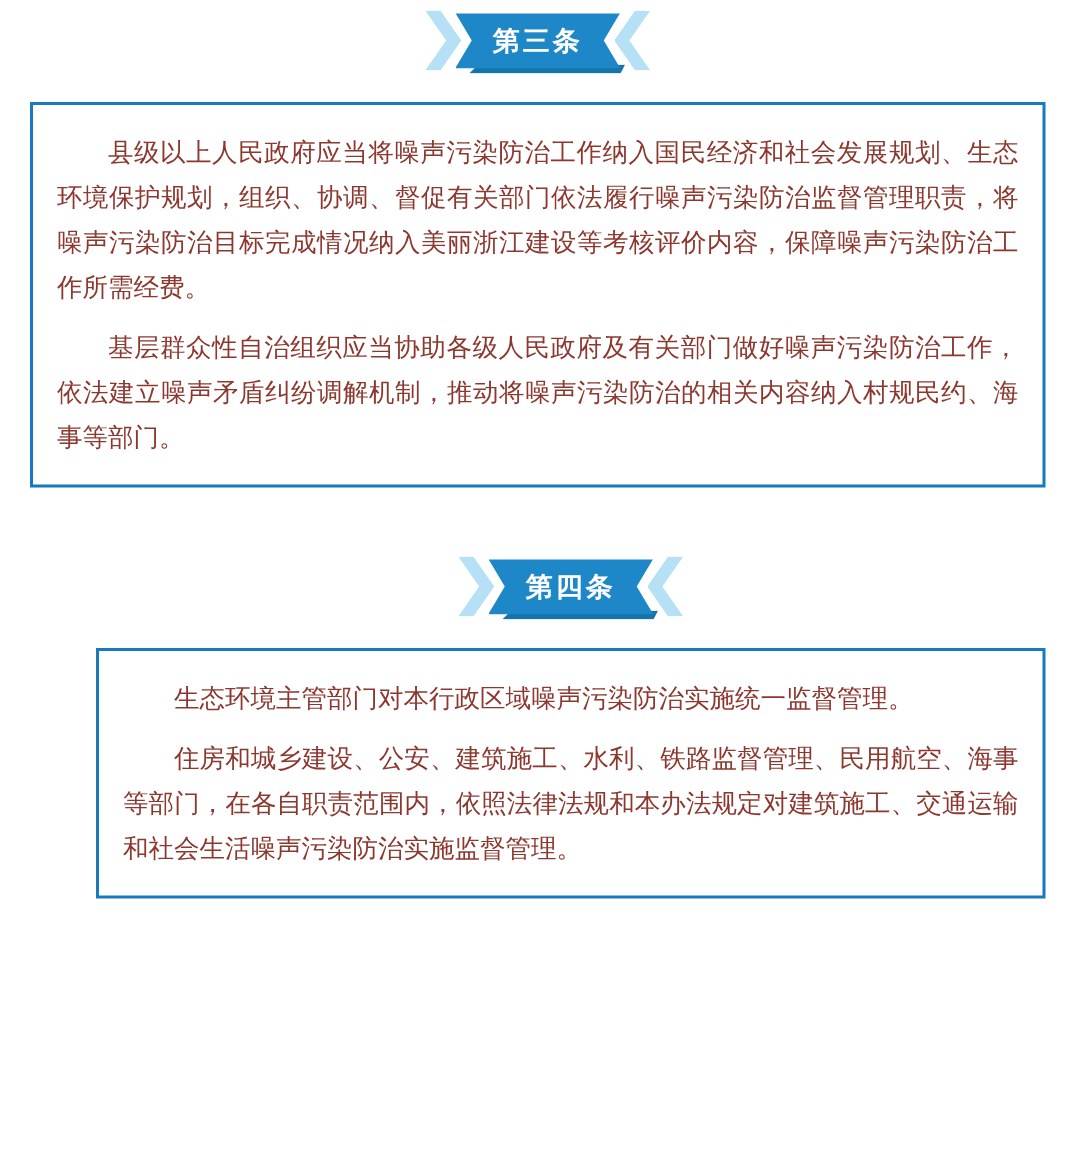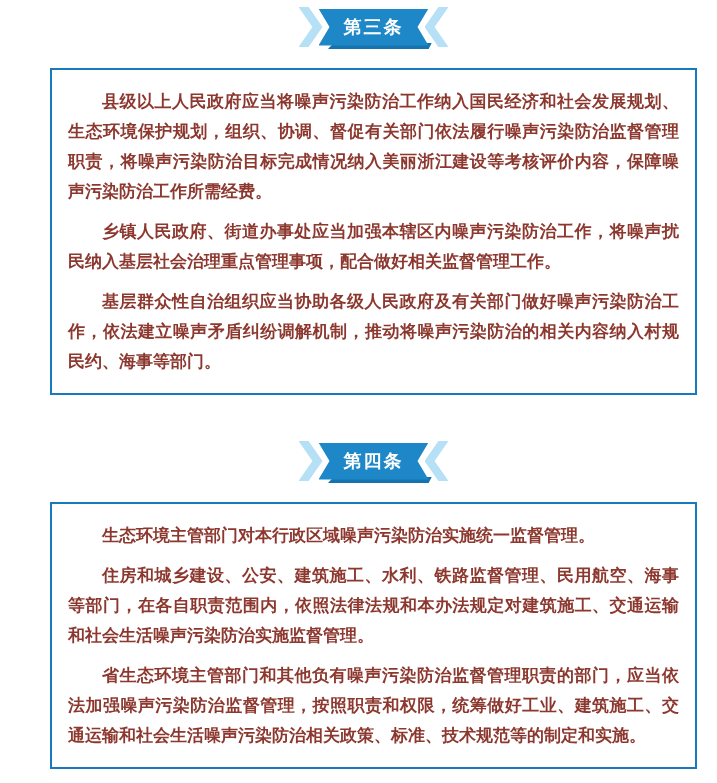--- a/index.html
+++ b/index.html
@@ -4,21 +4,21 @@
 <style>
   * { margin: 0; padding: 0; box-sizing: border-box; }
   html, body { background: #ffffff; }
   body {
     width: 717px;
     min-height: 783px;
     margin: 0 auto;
     font-family: "Liberation Sans", "DejaVu Sans", sans-serif;
     background: #ffffff;
   }
-  .page { padding-top: 6px; padding-left: 30px; }
+  .page { padding-top: 6px; }
 
   
   .banner {
     display: flex;
     align-items: center;
     justify-content: center;
     gap: 0;
     height: 42px;
     margin-bottom: 20px;
     position: relative;
@@ -68,65 +68,62 @@
     line-height: 1;
     padding-bottom: 1px;
   }
 
   
   .text-box {
     margin: 0 20px;
     border: 2px solid var(--box-border, #1779be);
     padding: 17px 16px 16px 16px;
     background: #ffffff;
-    font-weight: bold;
   }
   .text-box p {
     color: var(--text-red, #8c382f);
     font-size: 17px;
     line-height: 30px;
     text-indent: 2em;
     text-align: justify;
     margin-bottom: 10px;
   }
   .text-box p:last-child { margin-bottom: 0; }
 
   .article-section { margin-bottom: 45px; }
-  .article-section:last-child { margin-bottom: 0; }
+  .article-section:last-child { margin-bottom: 0; margin-left: 44px; }
 </style>
 </head>
 <body>
 
 <div class="page">
 
   <section class="article-section">
     <div class="banner">
       <span class="chev chev-left"></span>
       <span class="ribbon">
         <span class="ribbon-label">第三条</span>
       </span>
       <span class="ribbon-fold"></span>
       <span class="chev chev-right"></span>
     </div>
     <div class="text-box">
       <p>县级以上人民政府应当将噪声污染防治工作纳入国民经济和社会发展规划、生态环境保护规划，组织、协调、督促有关部门依法履行噪声污染防治监督管理职责，将噪声污染防治目标完成情况纳入美丽浙江建设等考核评价内容，保障噪声污染防治工作所需经费。</p>
-      <p>乡镇人民政府、街道办事处应当加强本辖区内噪声污染防治工作，将噪声扰民纳入基层社会治理重点管理事项，配合做好相关监督管理工作。</p>
       <p>基层群众性自治组织应当协助各级人民政府及有关部门做好噪声污染防治工作，依法建立噪声矛盾纠纷调解机制，推动将噪声污染防治的相关内容纳入村规民约、海事等部门。</p>
     </div>
   </section>
 
   <section class="article-section">
     <div class="banner">
       <span class="chev chev-left"></span>
       <span class="ribbon">
         <span class="ribbon-label">第四条</span>
       </span>
       <span class="ribbon-fold"></span>
       <span class="chev chev-right"></span>
     </div>
     <div class="text-box">
       <p>生态环境主管部门对本行政区域噪声污染防治实施统一监督管理。</p>
       <p>住房和城乡建设、公安、建筑施工、水利、铁路监督管理、民用航空、海事等部门，在各自职责范围内，依照法律法规和本办法规定对建筑施工、交通运输和社会生活噪声污染防治实施监督管理。</p>
-      <p>省生态环境主管部门和其他负有噪声污染防治监督管理职责的部门，应当依法加强噪声污染防治监督管理，按照职责和权限，统筹做好工业、建筑施工、交通运输和社会生活噪声污染防治相关政策、标准、技术规范等的制定和实施。</p>
     </div>
   </section>
 
 </div>
 
 </body></html>

